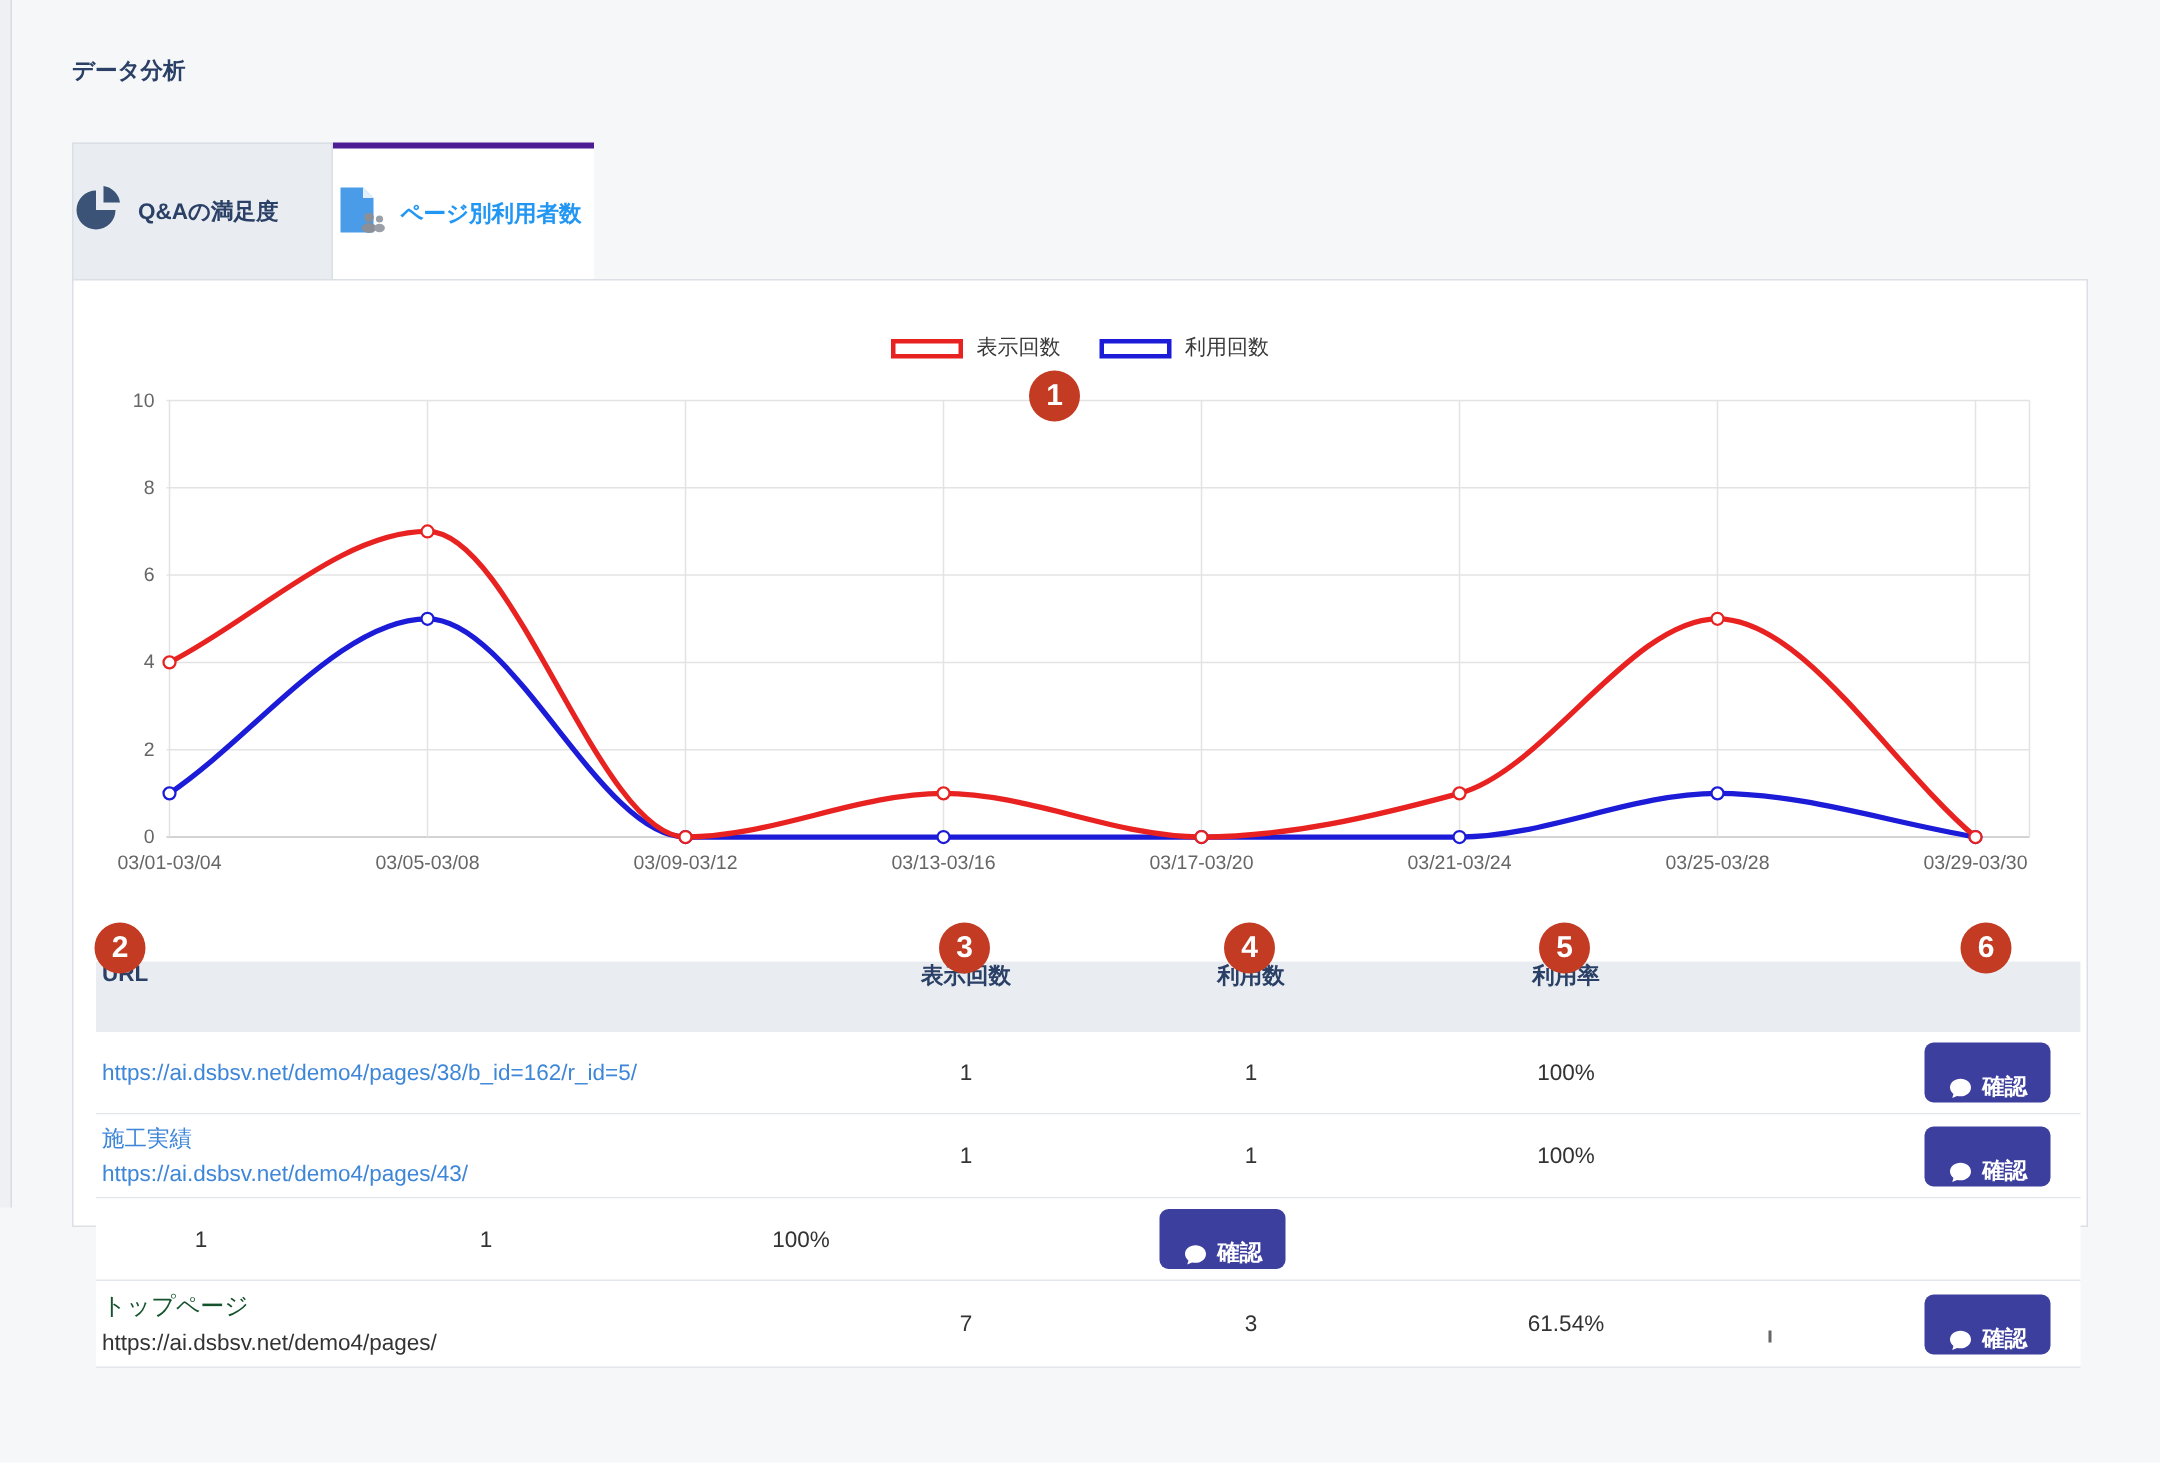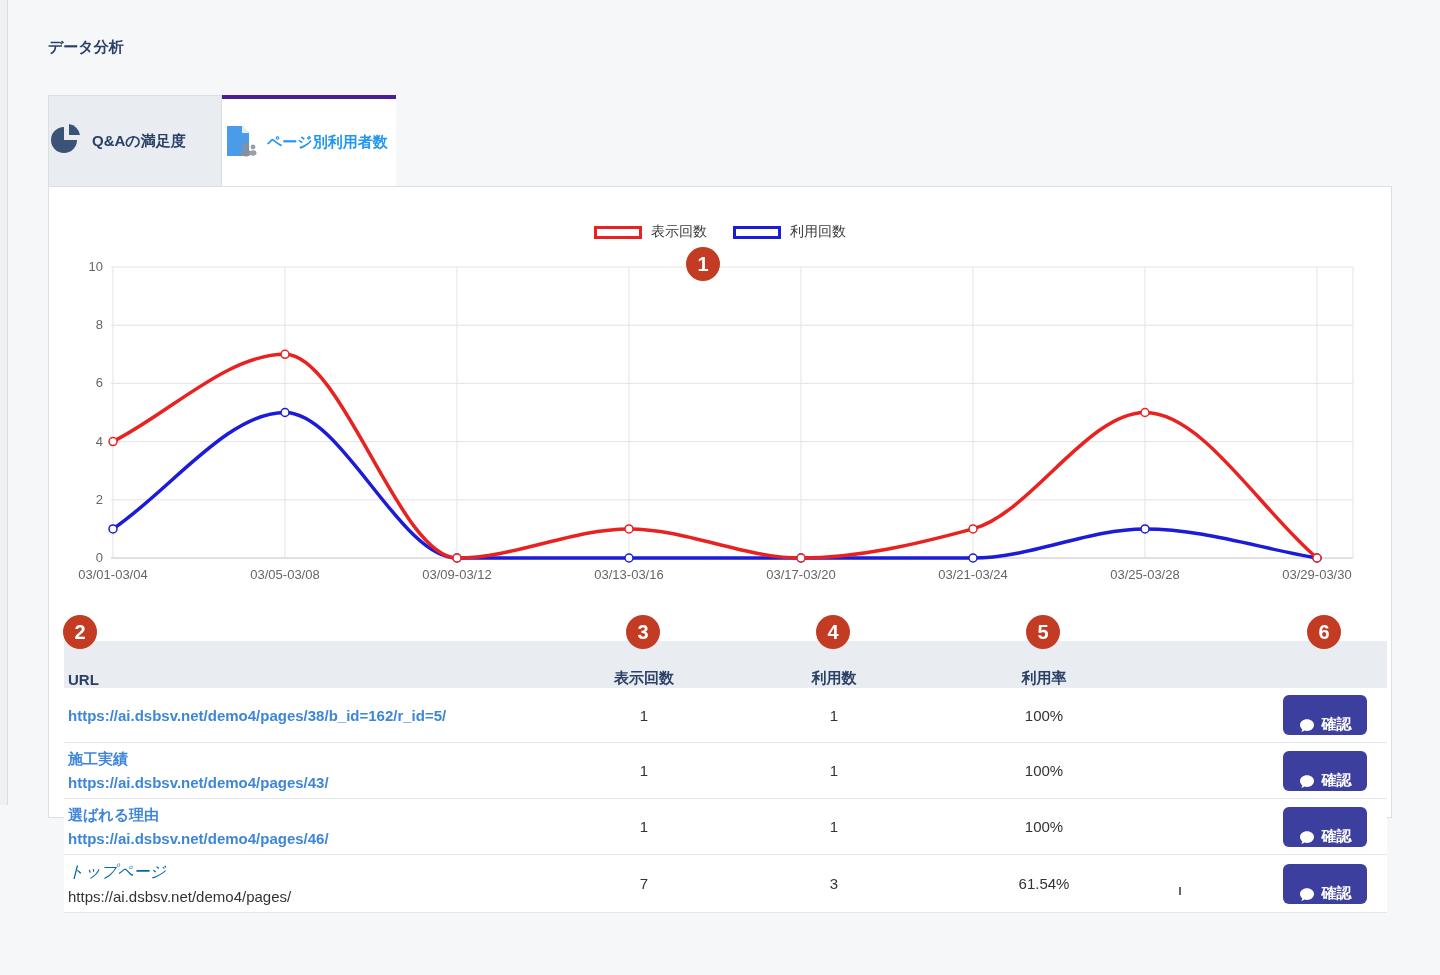--- a/index.html
+++ b/index.html
@@ -27,30 +27,30 @@
   .legend-item{display:flex;align-items:center;gap:9px;}
   .swatch{width:42px;height:7px;border:3px solid #000;background:#fff;}
   .legend-label{font-size:14px;color:#3a3a3a;}
 
   
   #chart-svg{position:absolute;left:37px;top:69px;width:1280px;height:335px;overflow:visible;}
   #chart-svg text.tick{font-size:13px;fill:#666;font-family:"Liberation Sans","DejaVu Sans",sans-serif;}
 
   
   .table{position:absolute;left:15px;top:454px;width:1323px;font-size:15px;}
-  .thead{display:flex;background:#e9edf2;height:47px;align-items:flex-end;font-weight:bold;color:#2b4066;}
+  .thead{display:flex;background:#e9edf2;height:47px;align-items:flex-start;font-weight:bold;color:#2b4066;}
   .c-url{width:510px;padding-left:4px;box-sizing:border-box;text-align:left;}
   .c-views{width:140px;text-align:center;}
   .c-uses{width:240px;text-align:center;}
   .c-rate{width:180px;text-align:center;}
   .c-action{width:253px;display:flex;justify-content:flex-end;padding-right:20px;box-sizing:border-box;}
   .trow{display:flex;align-items:center;border-bottom:1px solid #e3e6ea;background:#fff;min-height:55px;box-sizing:border-box;padding:7px 0;color:#333;}
-  .link{color:#3e86d8;cursor:pointer;text-decoration:none;font-weight:bold;}
+  .link{color:#3e86d8;cursor:pointer;text-decoration:none;}
   .title-line{display:block;margin-bottom:5px;font-size:15px;}
-  .title-line.plain{font-size:16px;color:#0369a1;font-style:italic;}
+  .title-line.plain{font-size:16px;color:#14532d;}
   .url-line{display:block;font-size:15px;}
   .url-line.plain{color:#333;}
   .confirm-btn{background:#3d3f9e;color:#fff;border:none;border-radius:6px;height:40px;width:84px;font-size:15px;font-weight:bold;display:flex;align-items:flex-end;justify-content:center;gap:7px;cursor:pointer;font-family:inherit;}
 
   
   .badge{position:absolute;width:34px;height:34px;border-radius:50%;background:#c23b22;color:#fff;font-size:20px;font-weight:bold;display:flex;align-items:center;justify-content:center;z-index:6;}
   .b1{left:686px;top:247px;}
   .b2{left:63px;top:615px;}
   .b3{left:626px;top:615px;}
   .b4{left:816px;top:615px;}
@@ -194,24 +194,20 @@
               <span style="display: flex;">
                 <svg width="16" height="16" viewBox="0 0 16 16">
                   <path d="M8 1.2C4.1 1.2 1 3.8 1 7c0 1.7.9 3.2 2.3 4.3L2.5 14l3.2-1.4c.7.2 1.5.3 2.3.3 3.9 0 7-2.6 7-5.9S11.9 1.2 8 1.2z" fill="#fff"></path>
                 </svg>
               </span>
               <span>確認</span>
             </button>
           </div>
         </div>
         <div class="trow">
-          <div class="c-url">
-            <span class="title-line link">選ばれる理由</span>
-            <span class="url-line link">https://ai.dsbsv.net/demo4/pages/46/</span>
-          </div>
           <div class="c-views">1</div>
           <div class="c-uses">1</div>
           <div class="c-rate">100%</div>
           <div class="c-action">
             <button class="confirm-btn">
               <span style="display: flex;">
                 <svg width="16" height="16" viewBox="0 0 16 16">
                   <path d="M8 1.2C4.1 1.2 1 3.8 1 7c0 1.7.9 3.2 2.3 4.3L2.5 14l3.2-1.4c.7.2 1.5.3 2.3.3 3.9 0 7-2.6 7-5.9S11.9 1.2 8 1.2z" fill="#fff"></path>
                 </svg>
               </span>

